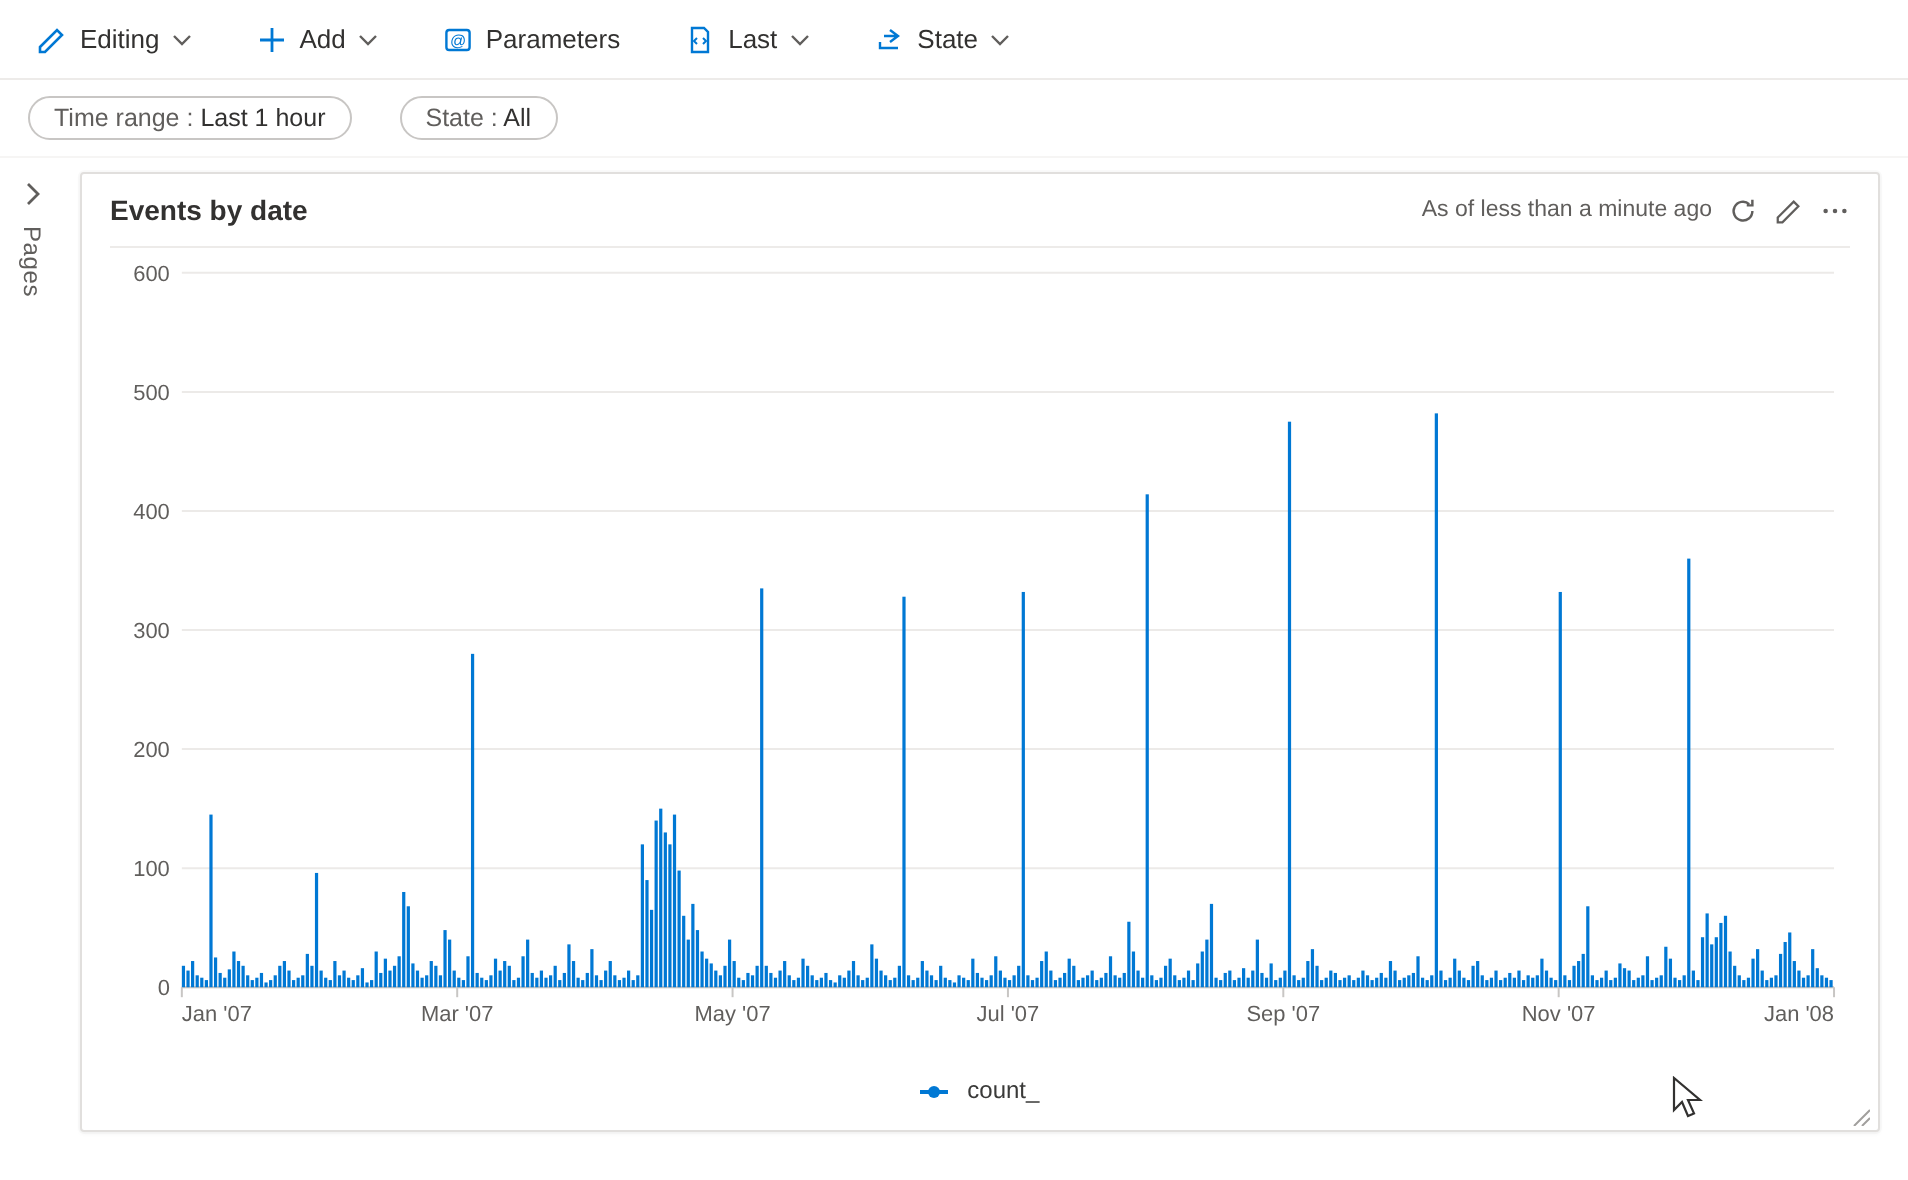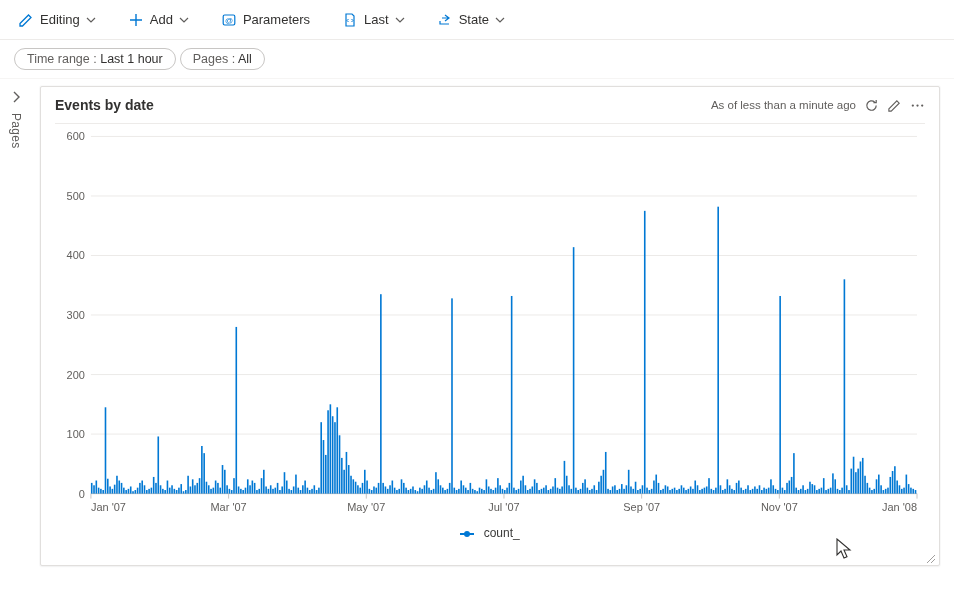--- a/index.html
+++ b/index.html
@@ -28,21 +28,21 @@
     padding: 4px 8px;
     color: #323130;
     cursor: pointer;
     border-radius: 2px;
   }
   .tb-icon svg { display: block; }
   .chev svg { display: block; }
   .pill-row {
     padding: 8px 14px;
     display: flex;
-    gap: 4px;
+    gap: 24px;
     border-bottom: 1px solid #f6f5f4;
   }
   .pill {
     border: 1px solid #c8c6c4;
     border-radius: 14px;
     padding: 3px 12px;
     font-size: 12.5px;
     color: #605e5c;
     cursor: pointer;
     background: #fff;
@@ -101,21 +101,21 @@
   .icon-btn { cursor: pointer; display:flex; align-items:center; }
   .hr { border-top: 1px solid #edebe9; margin: 4px 14px 0 14px; }
   .chart-wrap {
     position: relative;
     margin: 6px 14px 0 14px;
     height: 392px;
   }
   .chart-svg { width: 100%; height: 100%; display: block; }
   .legend {
     text-align: center;
-    margin-top: 4px;
+    margin-top: 16px;
     font-size: 12px;
     color: #3a3a39;
   }
   .legend .marker {
     display: inline-block;
     width: 14px; height: 2px;
     background: #0078d4;
     vertical-align: middle;
     margin-right: 6px;
     position: relative;
@@ -208,21 +208,21 @@
     </span>
   </div>
 </div>
 
 <div class="pill-row">
   <div class="pill">
     <span>Time range :</span>
     <b>Last 1 hour</b>
   </div>
   <div class="pill">
-    <span>Pages :</span>
+    <span>State :</span>
     <b>All</b>
   </div>
 </div>
 
 <div class="sidecol">
   <span class="sidechev">
     <svg width="14" height="14" viewBox="0 0 14 14">
         <path d="M5 2l5 5-5 5" fill="none" stroke="#605e5c" stroke-width="1.4"></path>
       </svg>
   </span>

